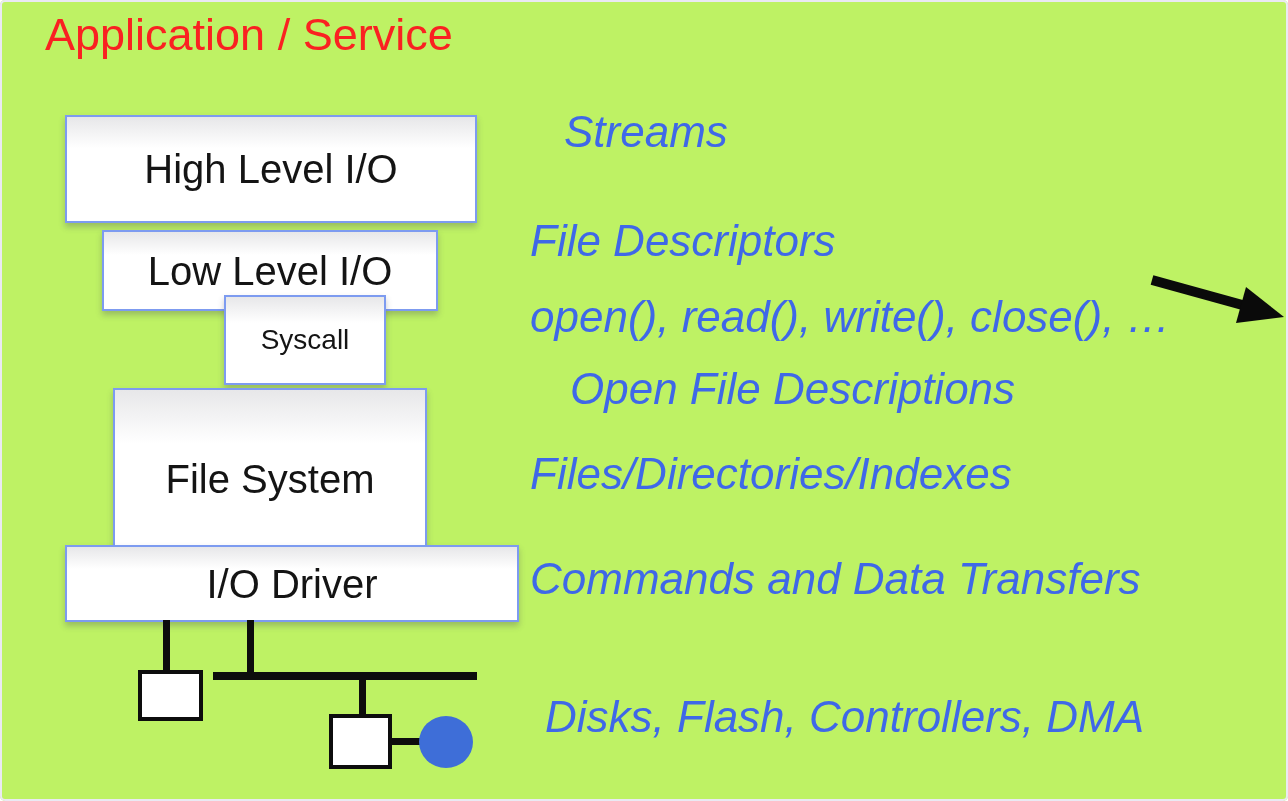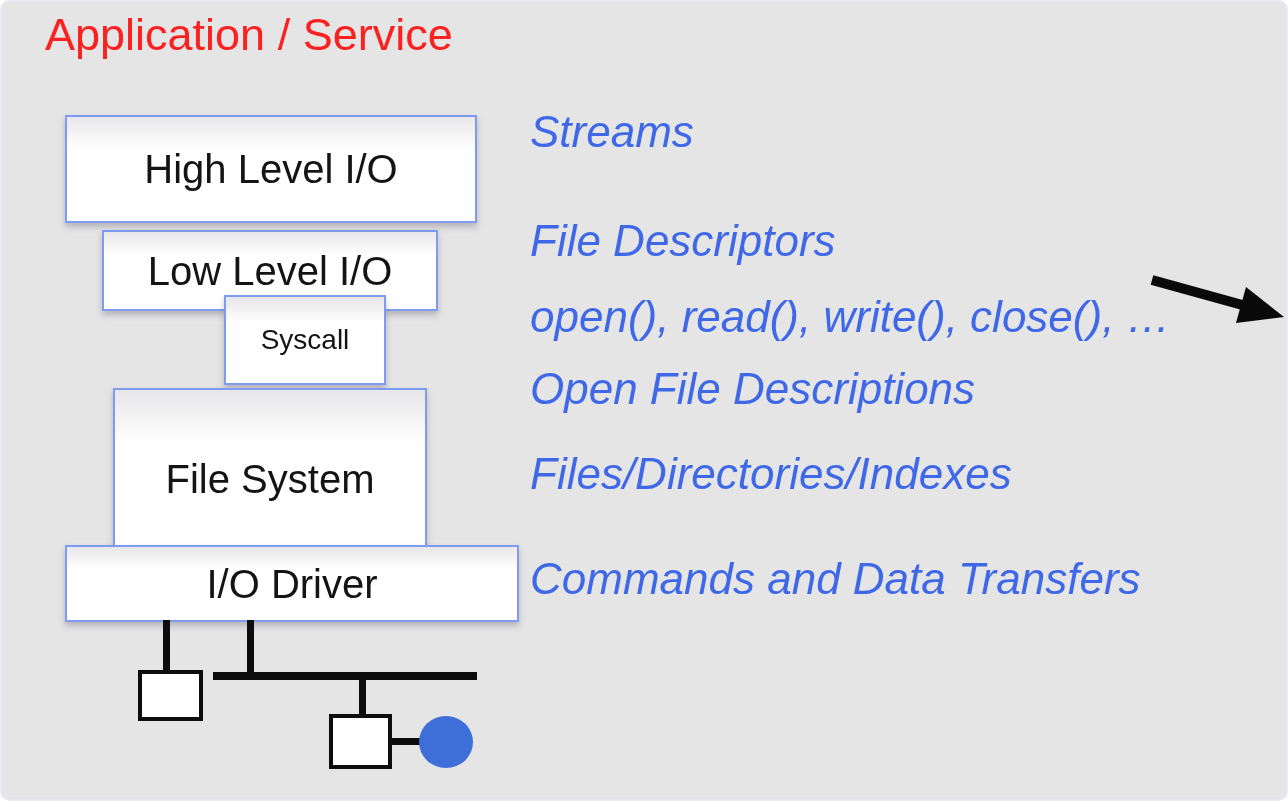--- a/index.html
+++ b/index.html
@@ -1,18 +1,18 @@
 <!DOCTYPE html>
 <html><head>
 <meta charset="utf-8">
 <style>
   html,body { margin:0; padding:0; background:#ffffff; }
   .slide {
-    position:relative; width:1288px; height:801px; background:#e5e5e5;
-    border-radius:10px; box-shadow: inset 0 0 0 2px #eae9f3; overflow:hidden;
+    position:relative; width:1288px; height:801px; background:#bef264;
+    border-radius:5px; box-shadow: inset 0 0 0 2px #eae9f3; overflow:hidden;
     font-family:"Liberation Sans", sans-serif;
   }
   .title {
     position:absolute; left:45px; top:12px;
     font-size:45px; line-height:1; color:#fa2121; letter-spacing:0px;
     white-space:nowrap;
   }
   .box {
     position:absolute; box-sizing:border-box;
     background: linear-gradient(#e7e7e9, #ffffff 30%);
@@ -24,24 +24,24 @@
   #box-high    { left:65px;  top:115px; width:412px; height:108px; }
   #box-low     { left:102px; top:230px; width:336px; height:81px;  }
   #box-syscall { left:190px; top:295px; width:162px; height:90px; font-size:28px;margin-left:34px; }
   #box-fs      { left:113px; top:388px; width:314px; height:182px; }
   #box-driver  { left:65px;  top:545px; width:454px; height:77px;  }
   .ann {
     position:absolute; left:530px;
     font-style:italic; font-size:44px; line-height:1;
     color:#3f68e8; white-space:nowrap;
   }
-  #ann-0 { top:110px; }
+  #ann-0 { top:110px;margin-left:34px; }
   #ann-1 { top:219px; }
   #ann-2 { top:295px; }
-  #ann-3 { top:367px; }
+  #ann-3 { top:367px;margin-left:40px; }
   #ann-4 { top:452px; }
   #ann-5 { top:557px; }
   #ann-6 { top:695px; left:545px; }
   svg.overlay { position:absolute; left:0; top:0; width:1288px; height:801px; }
 </style>
 </head>
 <body>
 
 <div class="slide">
 
@@ -62,20 +62,21 @@
   <div class="box" id="box-driver">
     <span>I/O Driver</span>
   </div>
 
   <div class="ann" id="ann-0">Streams</div>
   <div class="ann" id="ann-1">File Descriptors</div>
   <div class="ann" id="ann-2">open(), read(), write(), close(), …</div>
   <div class="ann" id="ann-3">Open File Descriptions</div>
   <div class="ann" id="ann-5">Commands and Data Transfers</div>
   <div class="ann" id="ann-4">Files/Directories/Indexes</div>
+  <div class="ann" id="ann-6">Disks, Flash, Controllers, DMA</div>
 
   <svg class="overlay" viewBox="0 0 1288 801">
 
     <rect x="163" y="620" width="7" height="55" fill="#0d0d0d"></rect>
     <rect x="247" y="620" width="7" height="60" fill="#0d0d0d"></rect>
 
     <rect x="213" y="672" width="264" height="8" fill="#0d0d0d"></rect>
 
     <rect x="359" y="676" width="7" height="45" fill="#0d0d0d"></rect>
 

